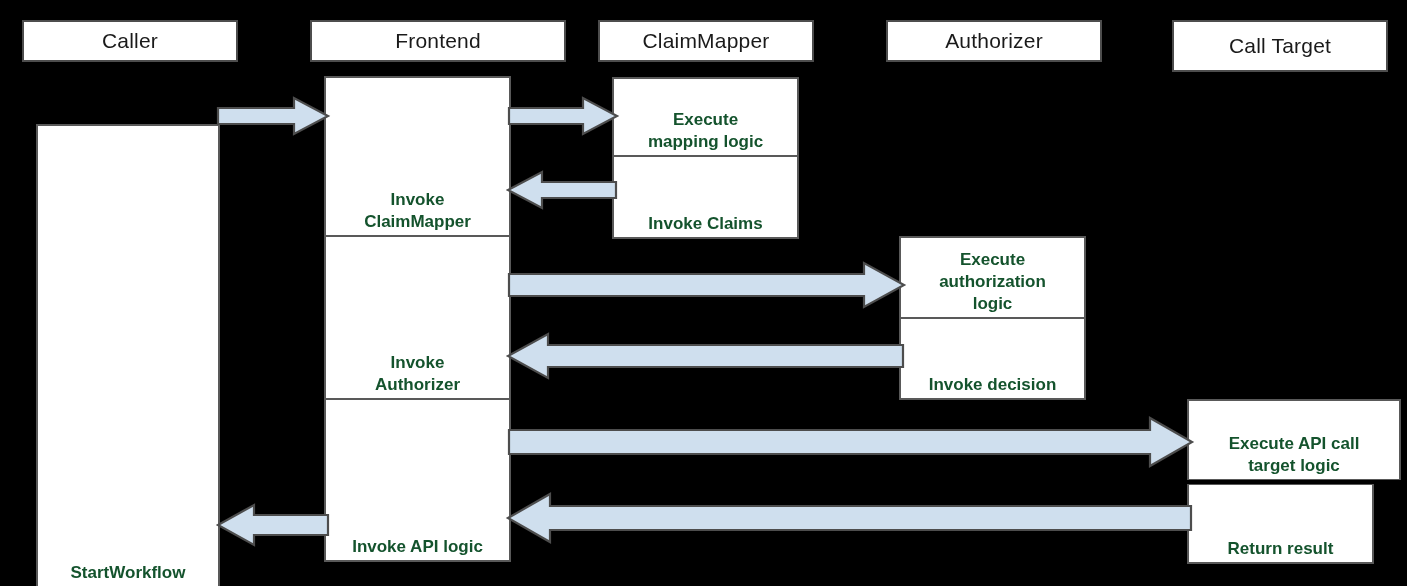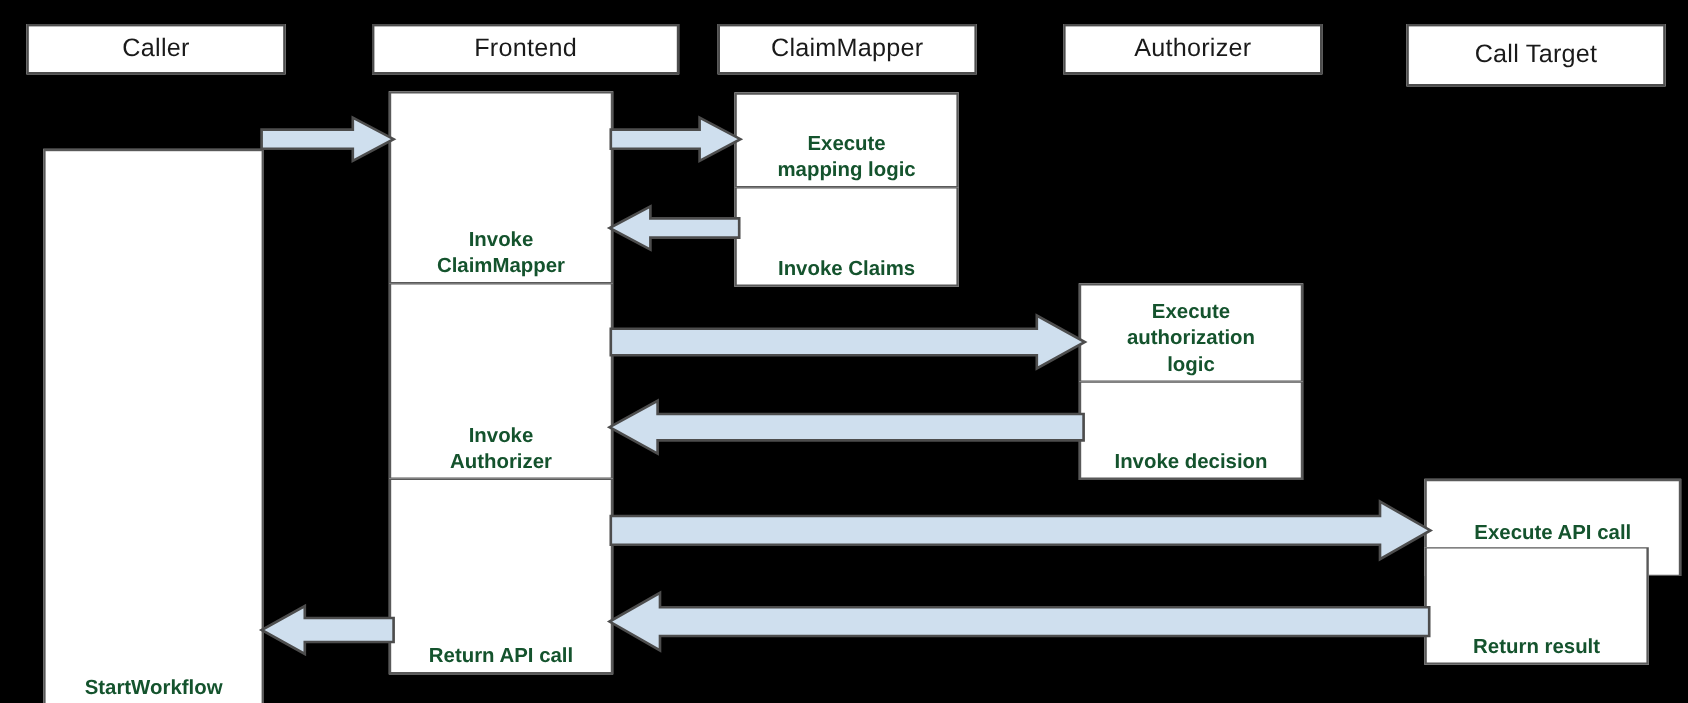--- a/index.html
+++ b/index.html
@@ -92,41 +92,41 @@
     <span>StartWorkflow<br>Execution()</span>
   </div>
 
   <div class="activation thin-bottom" style="left:324px; top:76px; width:187px; height:160px;">
     <span>Invoke<br>ClaimMapper</span>
   </div>
   <div class="activation thin-top thin-bottom" style="left:324px; top:236px; width:187px; height:163px;">
     <span>Invoke<br>Authorizer</span>
   </div>
   <div class="activation thin-top" style="left:324px; top:399px; width:187px; height:163px;">
-    <span>Return API call</span>
+    <span>Invoke API logic</span>
   </div>
 
   <div class="activation thin-bottom" style="left:612px; top:77px; width:187px; height:79px;">
     <span>Execute<br>mapping logic</span>
   </div>
   <div class="activation thin-top" style="left:612px; top:156px; width:187px; height:83px;">
     <span>Invoke Claims</span>
   </div>
 
   <div class="activation thin-bottom" style="left:899px; top:236px; width:187px; height:82px;">
     <span>Execute<br>authorization<br>logic</span>
   </div>
   <div class="activation thin-top" style="left:899px; top:318px; width:187px; height:82px;">
     <span>Invoke decision</span>
   </div>
 
   <div class="activation thin-bottom" style="left:1187px; top:399px; width:214px; height:81px;">
     <span>Execute API call<br>target logic</span>
   </div>
-  <div class="activation thin-top" style="left:1187px; top:456px; width:187px; height:98px;">
+  <div class="activation thin-top" style="left:1187px; top:484px; width:187px; height:80px;">
     <span>Return result</span>
   </div>
 
   <div class="msg-arrow" style="left:218px; top:98px; width:110px; height:36px;">
     <svg viewBox="0 0 110 36" preserveAspectRatio="none">
       <polygon points="0,10 76,10 76,0 110,18 76,36 76,26 0,26" fill="#cfdfee" stroke="#4d4d4d" stroke-width="2.2" stroke-linejoin="miter"></polygon>
     </svg>
   </div>
 
   <div class="msg-arrow" style="left:509px; top:98px; width:108px; height:36px;">

